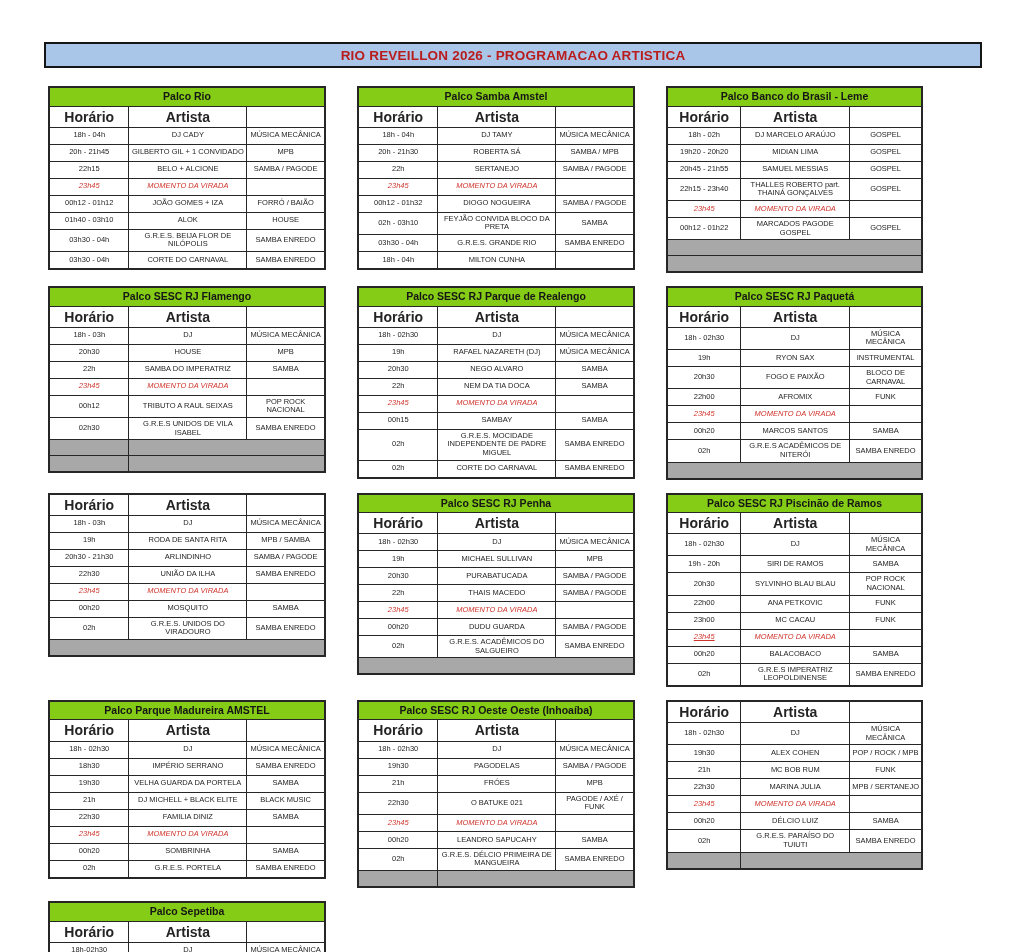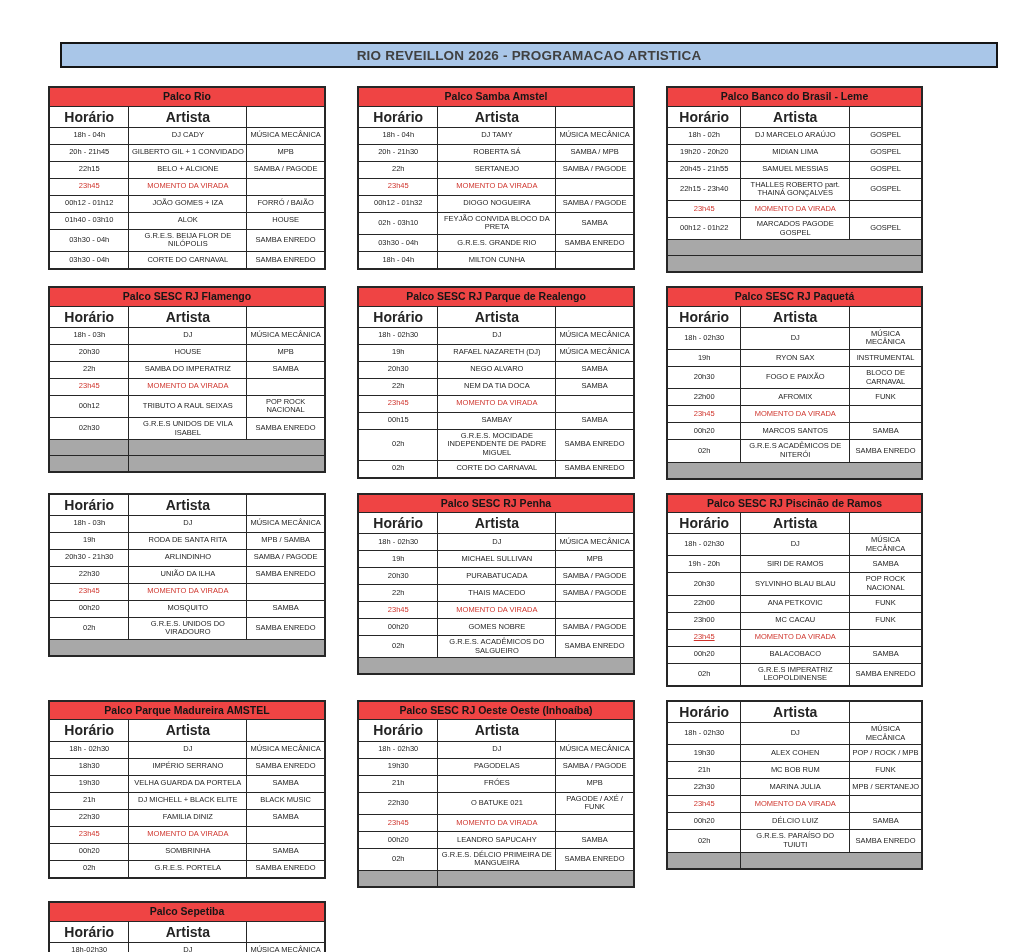--- a/index.html
+++ b/index.html
@@ -1,46 +1,46 @@
 <!DOCTYPE html>
 <html><head>
 <meta charset="utf-8">
 <style>
   html,body{margin:0;padding:0;background:#ffffff;}
   body{width:1024px;height:952px;font-family:"Liberation Sans", sans-serif;color:#1f1f1f;position:relative;}
   .page{position:relative;width:1024px;height:952px;background:#fff;overflow:hidden;}
   .title-bar{
-    position:absolute;left:60px;top:42px;width:934px;height:22px;
+    position:absolute;left:44px;top:42px;width:934px;height:22px;
     background:#a9c6e8;border:2px solid #151515;
     display:flex;align-items:center;justify-content:center;
-    font-weight:bold;font-size:13.5px;letter-spacing:.2px;color:#404040;
+    font-weight:bold;font-size:13.5px;letter-spacing:.2px;color:#b91c1c;
   }
   .tables-grid{
     position:absolute;left:48px;top:86px;
     display:grid;grid-template-columns:278px 278px 257px;
     column-gap:31px;row-gap:13px;align-items:start;
   }
   .ptable{border:2px solid #262626;background:#fff;box-sizing:border-box;}
   .ptitle{
-    background:#ef4444;border-bottom:1px solid #262626;
+    background:#84cc16;border-bottom:1px solid #262626;
     text-align:center;font-weight:bold;font-size:10.5px;color:#161616;
     padding:3px 4px;line-height:1.1;
   }
   .row{display:flex;border-bottom:1px solid #262626;min-height:16px;}
   .row:last-child{border-bottom:none;}
   .cell{
     display:flex;align-items:center;justify-content:center;
     text-align:center;font-size:7.5px;line-height:1.15;
     padding:2px 2px;box-sizing:border-box;color:#242424;
   }
   .c1{width:29%;border-right:1px solid #262626;}
   .c2{width:43%;border-right:1px solid #262626;}
   .c3{width:28%;}
   .hdr .cell{font-weight:bold;font-size:14px;min-height:15px;}
-  .hl .c1,.hl .c2{color:#cf342c;}
+  .hl .c1,.hl .c2{color:#cf342c;font-style:italic;}
   .u{text-decoration:underline;}
   .gray{background:#a8a8a8;min-height:15px;}
   .gray .cfull{width:100%;}
   .gray .crest{width:71%;}
 </style>
 </head>
 <body>
 
 <div class="page">
   <div class="title-bar">RIO REVEILLON 2026 - PROGRAMACAO ARTISTICA</div>
@@ -397,21 +397,21 @@
           <div class="cell c2">THAIS MACEDO</div>
           <div class="cell c3">SAMBA / PAGODE</div>
         </div>
         <div class="row hl">
           <div class="cell c1">23h45</div>
           <div class="cell c2">MOMENTO DA VIRADA</div>
           <div class="cell c3"></div>
         </div>
         <div class="row">
           <div class="cell c1">00h20</div>
-          <div class="cell c2">GOMES NOBRE</div>
+          <div class="cell c2">DUDU GUARDA</div>
           <div class="cell c3">SAMBA / PAGODE</div>
         </div>
         <div class="row">
           <div class="cell c1">02h</div>
           <div class="cell c2">G.R.E.S. ACADÊMICOS DO SALGUEIRO</div>
           <div class="cell c3">SAMBA ENREDO</div>
         </div>
         <div class="row gray">
           <div class="cell cfull"></div>
         </div>

